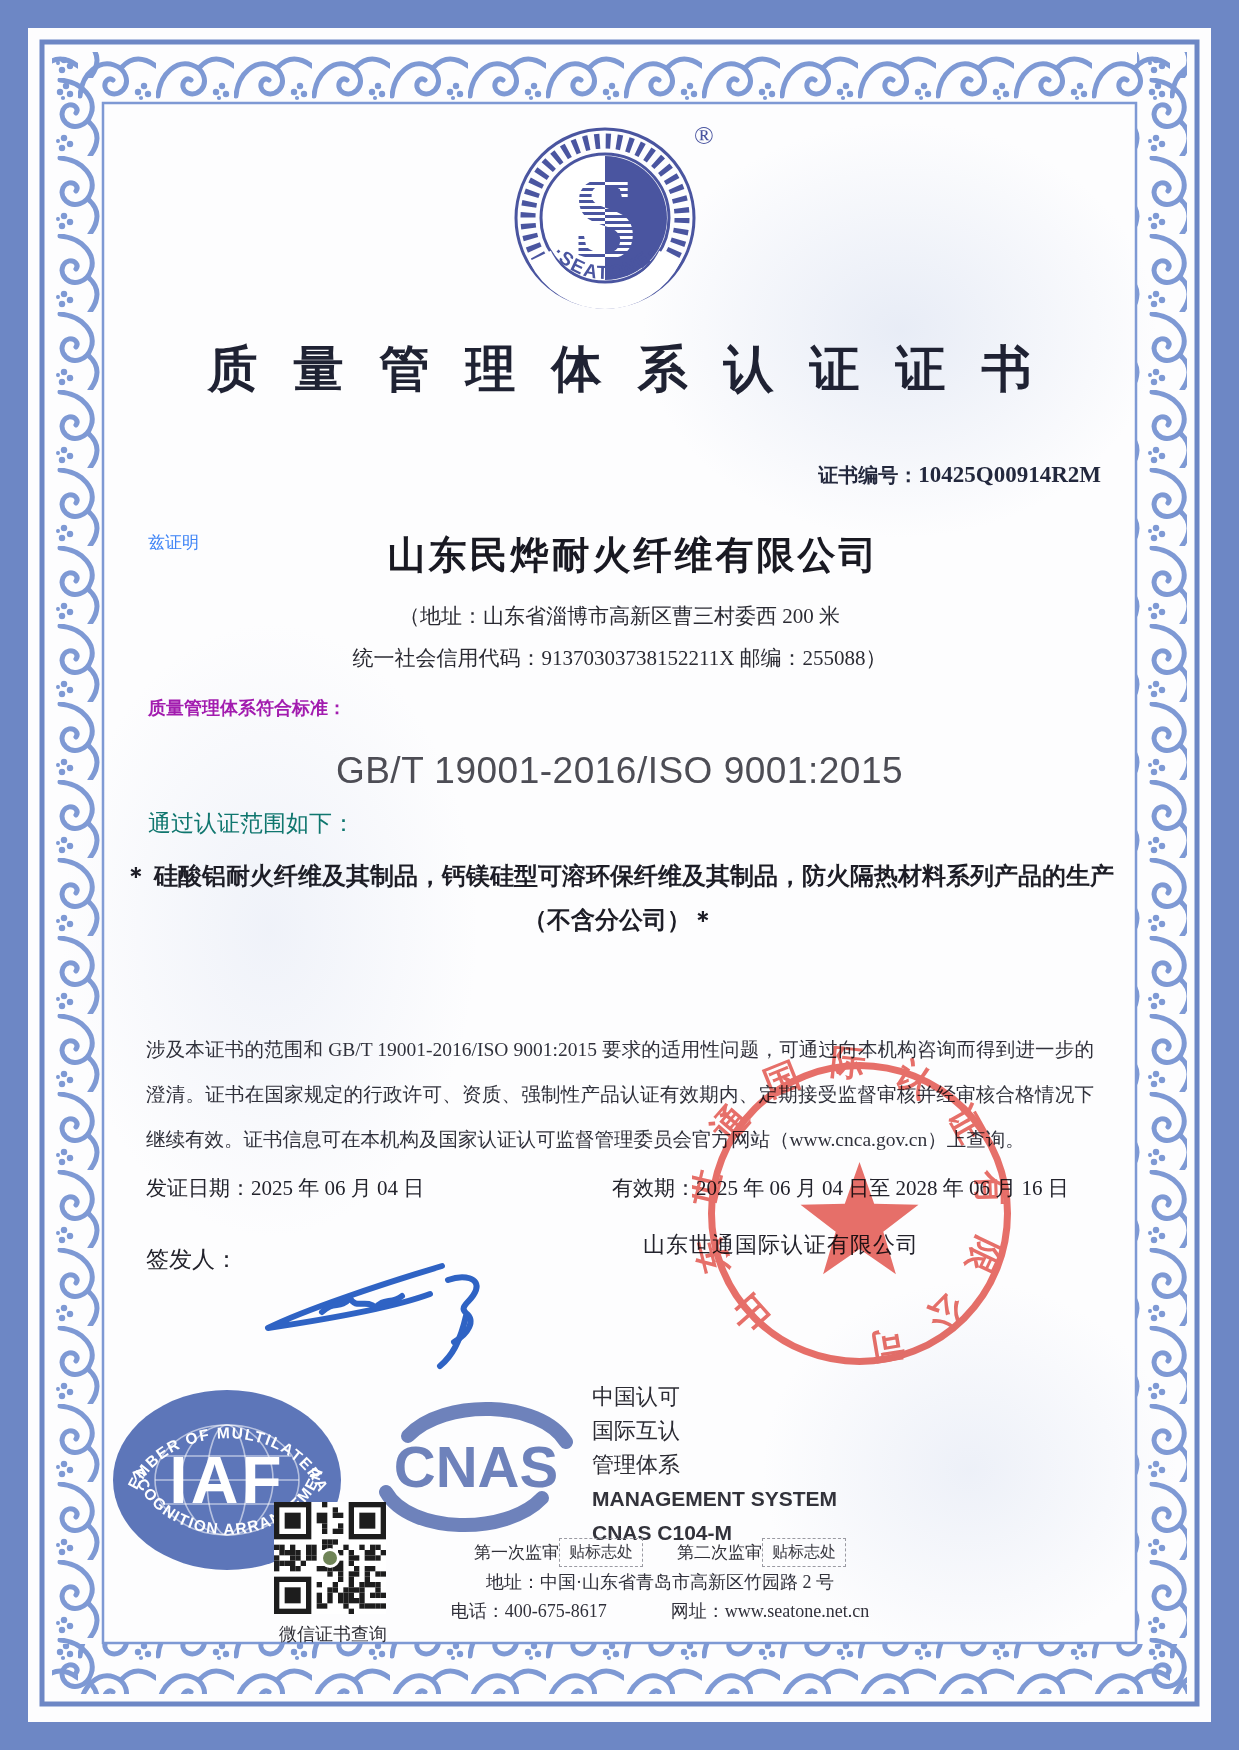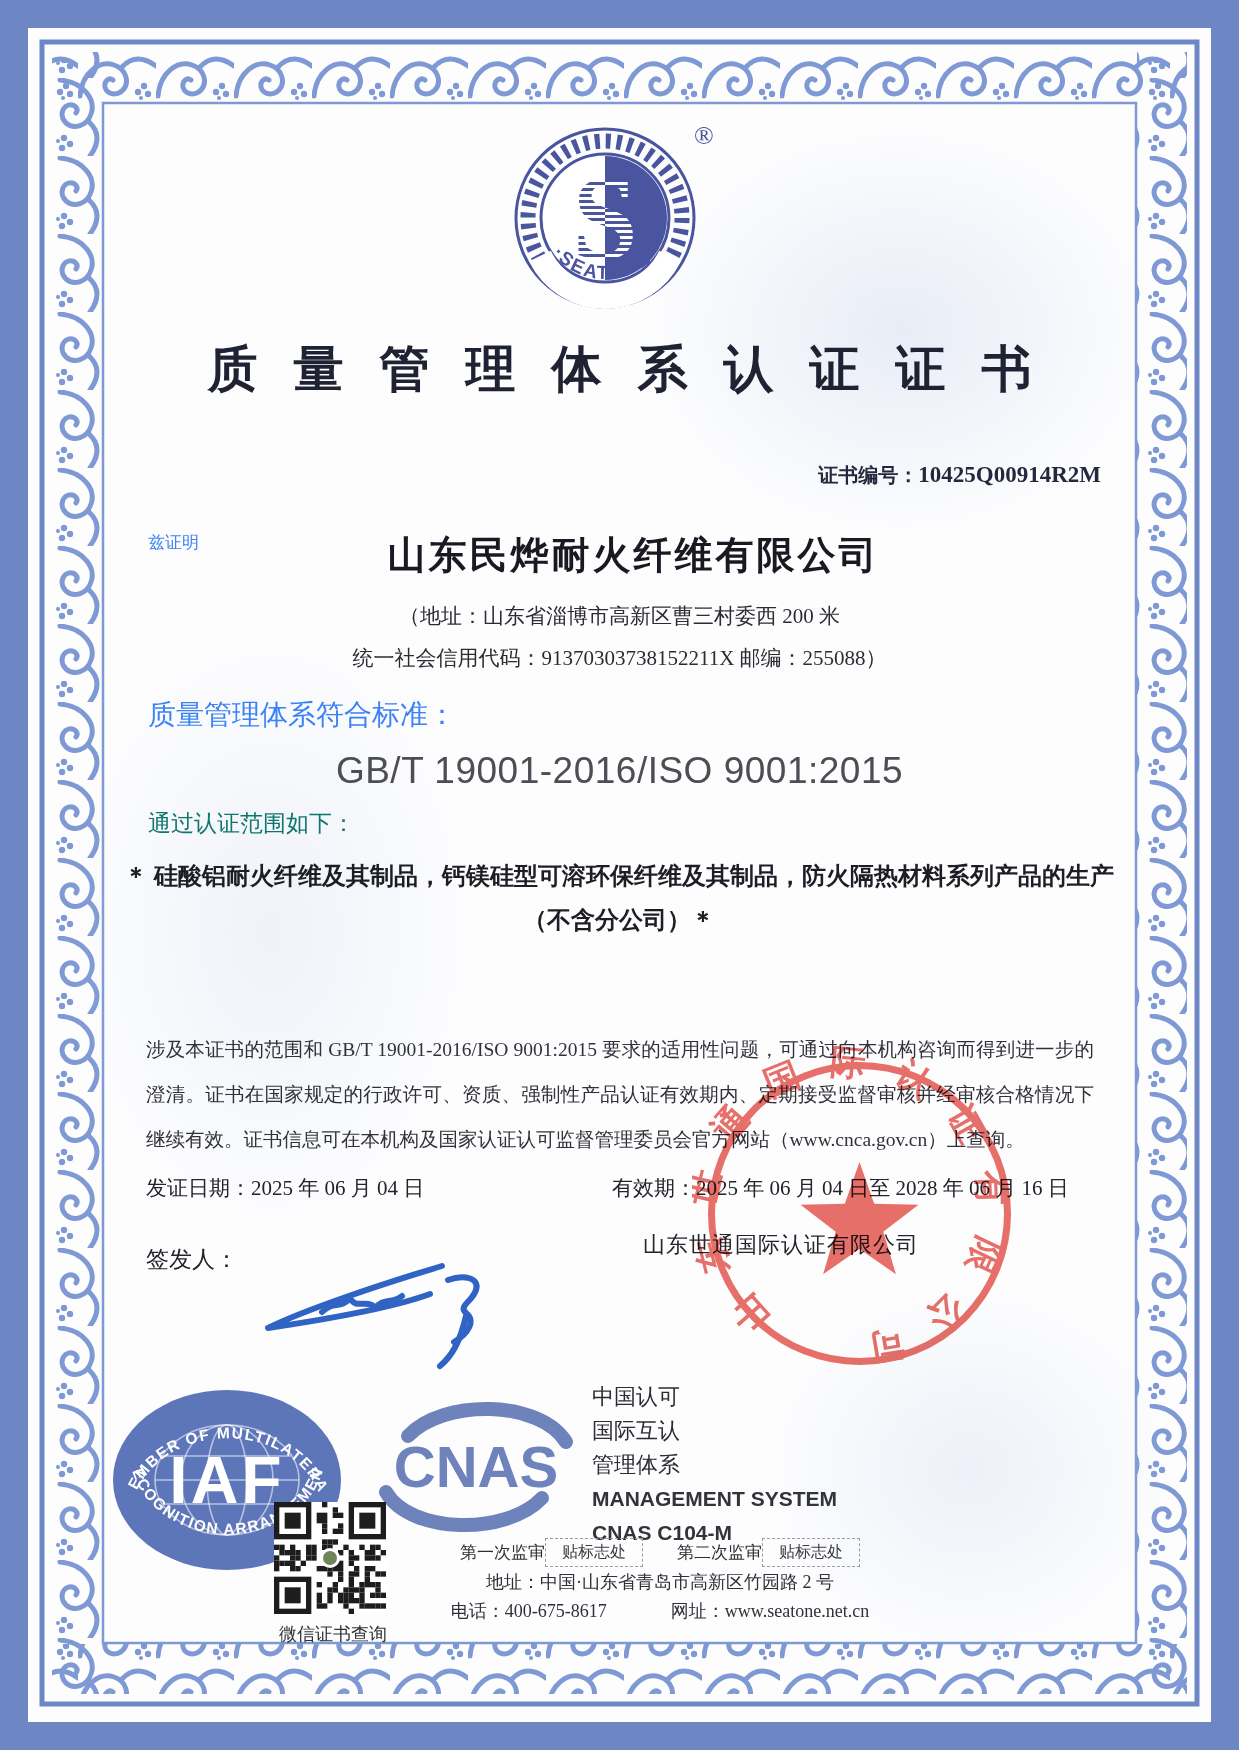--- a/index.html
+++ b/index.html
@@ -26,21 +26,21 @@
     font-size:50px;font-weight:bold;color:#1f2233;
     letter-spacing:36px;padding-left:36px;white-space:nowrap;
   }
   .cert-no{right:138px;top:462px;font-size:20px;font-weight:bold;color:#23283d;}
   .cert-no .num{font-size:23px;font-family:"Liberation Serif","DejaVu Serif",serif;}
   .intro{left:148px;top:508px;font-size:17px;color:#3b82f6;margin-top:23px;}
   .company{left:0;right:0;top:530px;text-align:center;font-size:38px;font-weight:bold;
     letter-spacing:3px;color:#191922;padding-left:28px;}
   .addr1{left:0;right:0;top:602px;text-align:center;font-size:21px;color:#2b2b33;}
   .addr2{left:0;right:0;top:644px;text-align:center;font-size:21px;color:#2b2b33;}
-  .std-label{left:148px;top:696px;font-size:28px;color:#3b82f6;}
+  .std-label{left:148px;top:696px;font-size:18px;color:#a21caf;font-weight:bold;}
   .std-value{left:0;right:0;top:736px;text-align:center;font-size:37px;color:#4d4d55;
     font-family:"Liberation Sans","DejaVu Sans",sans-serif;letter-spacing:.5px;margin-top:14px;}
   .scope-label{left:148px;top:808px;font-size:23px;color:#0f766e;}
   .scope-text{left:114px;width:1010px;top:854px;text-align:center;font-size:24px;
     font-weight:bold;line-height:1.85;color:#1d1d26;}
   .legal{left:146px;width:948px;top:1028px;font-size:19.5px;line-height:2.3;
     text-align:justify;color:#30313b;}
   .issue-date{left:146px;top:1174px;font-size:21px;color:#23232c;}
   .valid-date{left:612px;top:1174px;font-size:21px;color:#23232c;white-space:nowrap;}
   .sign-label{left:146px;top:1244px;font-size:23px;color:#23232c;}
@@ -51,21 +51,21 @@
   .iaf-svg{left:108px;top:1384px;}
   .cnas-svg{left:378px;top:1392px;}
   .cnas-text{left:592px;top:1380px;font-size:22px;line-height:34px;color:#2b2b33;}
   .cnas-text .en{font-family:"Liberation Sans","DejaVu Sans",sans-serif;
     font-weight:bold;font-size:21px;color:#33333b;}
   .qr-svg{left:274px;top:1502px;}
   .qr-caption{left:258px;top:1622px;width:150px;text-align:center;font-size:18px;color:#2e2e36;}
   .footer-block{left:330px;top:1538px;width:660px;z-index:2;}
   .audit-row{display:flex;justify-content:center;align-items:center;
     font-size:17px;color:#2e2e36;}
-  .sticker-box{border:1.5px dashed #9a9aa2;padding:3px 16px;color:#3a3a42;font-size:16px;}
+  .sticker-box{border:1.5px dashed #9a9aa2;padding:3px 9px;color:#3a3a42;font-size:16px;}
   .audit2{margin-left:34px;}
   .footer-note{text-align:center;font-size:18px;color:#30303a;margin-top:8px;}
   .footer-addr{text-align:center;font-size:18px;color:#30303a;margin-top:3px;}
   .phone-row{display:flex;justify-content:center;gap:64px;font-size:18px;
     color:#30303a;margin-top:5px;}
   .logo-svg{left:508px;top:116px;}
 </style>
 </head>
 <body>
 

